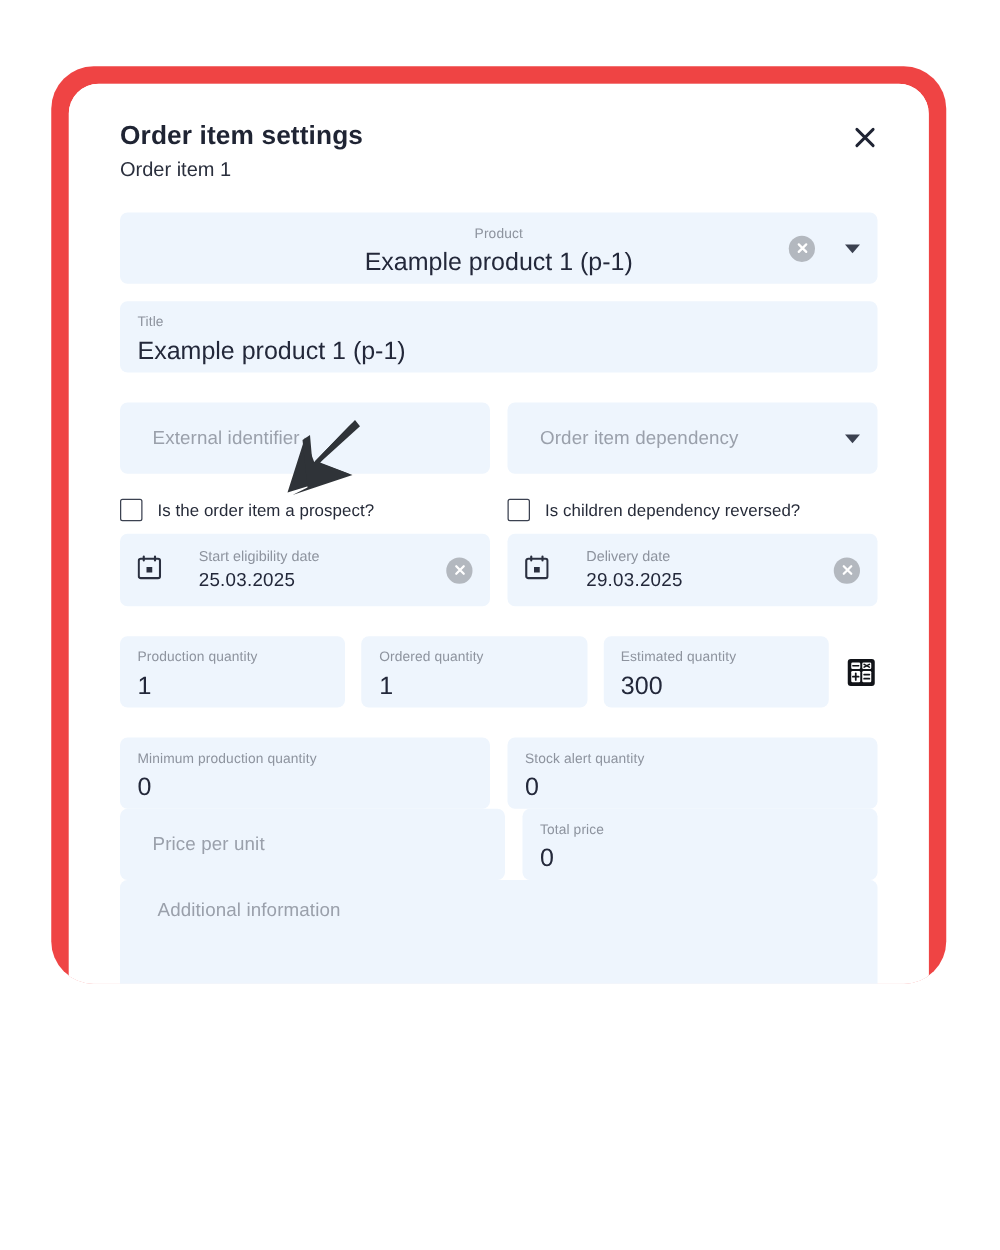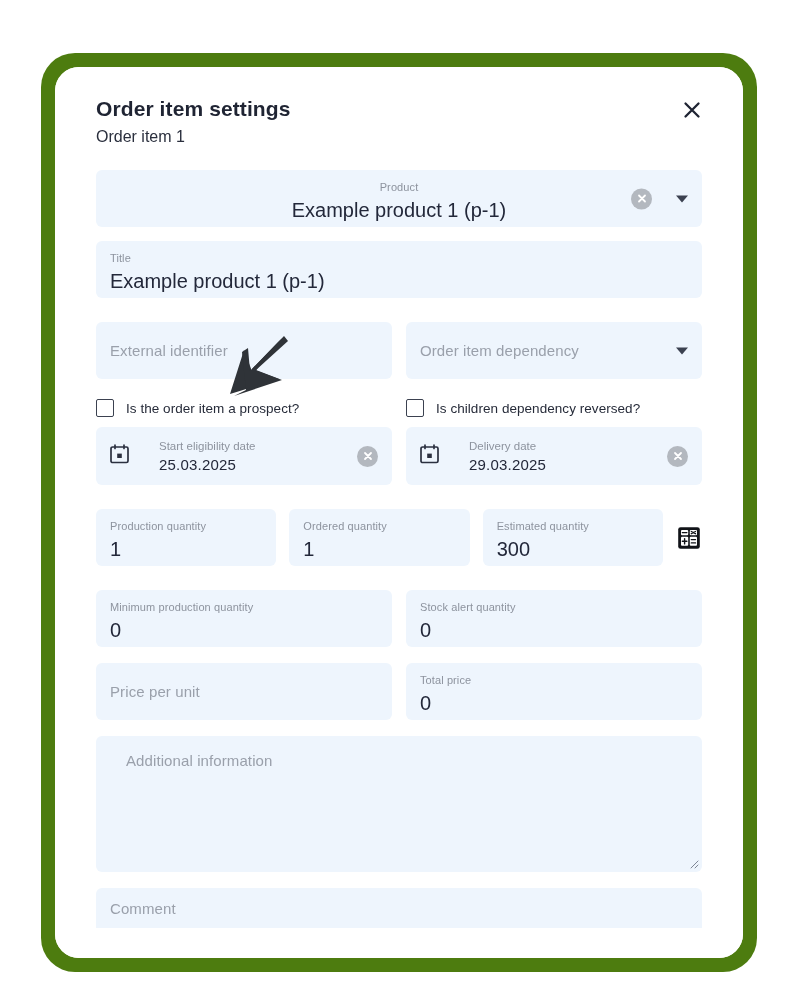--- a/index.html
+++ b/index.html
@@ -11,22 +11,22 @@
     font-family: "Liberation Sans", sans-serif;
     overflow: hidden;
   }
 
   
   #bezel {
     position: absolute;
     left: 41px;
     top: 53px;
     width: 716px;
-    height: 919px;
-    background: #4d7c0f;
+    height: 734px;
+    background: #ef4444;
     border-radius: 34px;
     overflow: hidden;
   }
   #screen {
     position: absolute;
     left: 14px;
     top: 14px;
     width: 688px;
     height: 891px;
     background: #ffffff;
@@ -110,21 +110,21 @@
     gap: 14px;
   }
 
   
   .filled {
     padding: 11px 14px 11px 14px;
     min-height: 57px;
   }
   
   .empty {
-    padding: 0 14px;
+    padding: 0 26px;
     height: 57px;
     display: flex;
     align-items: center;
     text-align: center;
   }
 
   
   .clear-icon {
     width: 21px;
     height: 21px;
@@ -235,21 +235,21 @@
     border-radius: 6px 6px 0 0;
     height: 40px;
     padding: 12px 14px 0 14px;
     box-sizing: border-box;
     overflow: hidden;
   }
   .cut-field .field-placeholder { font-size: 15px; color:#9aa0ab; }
 
   
   .mt-14 { margin-top: 14px; }
-  .mt-16 { margin-top: 16px; }
+  .mt-16 { }
   .mt-20 { margin-top: 20px; }
   .mt-24 { margin-top: 24px; }
   .mt-10 { margin-top: 10px; }
 
   
   #cursor-arrow {
     position: absolute;
     left: 222px;
     top: 330px;
     width: 76px;

